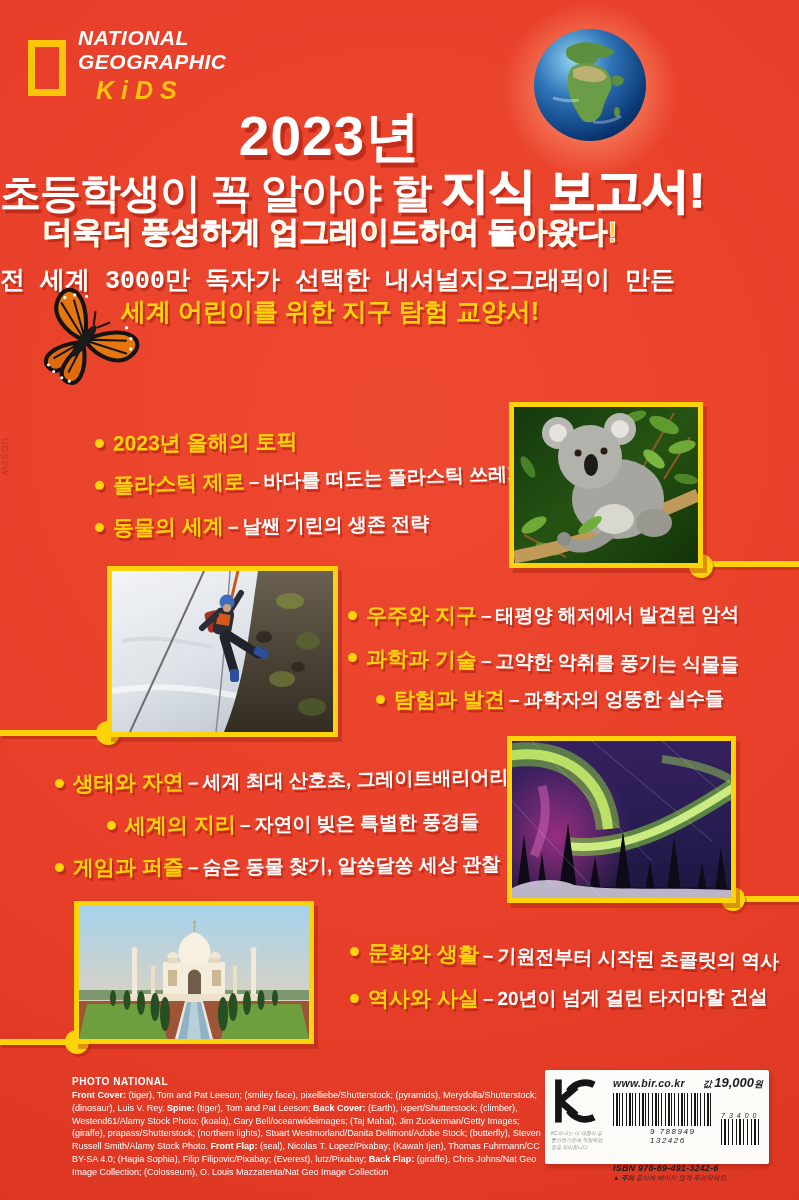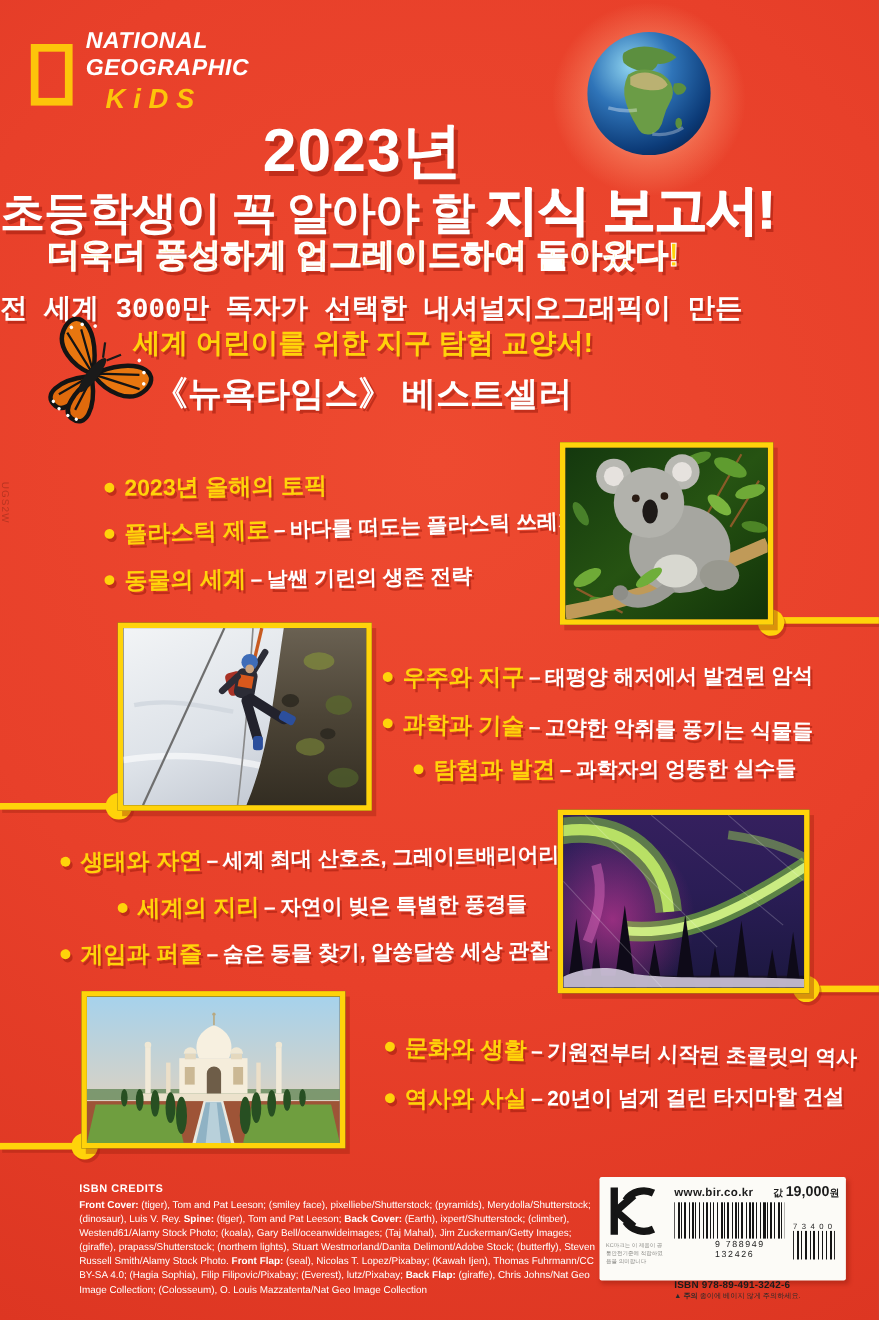--- a/index.html
+++ b/index.html
@@ -72,21 +72,21 @@
   .cdot{width:24px;height:24px;border-radius:50%;background:var(--yel);box-shadow:2px 3px 0 rgba(150,28,12,.35);}
 
   
   .credits{left:72px;top:1076px;width:478px;color:#fff;}
   .credits-h{font-weight:bold;font-size:10px;letter-spacing:.5px;margin-bottom:2px;}
   .credits-p{font-size:9px;line-height:1.42;}
   .credits-p b{font-weight:bold;}
 
   
   .salesbox{left:545px;top:1070px;width:224px;height:94px;background:#fcfbf7;border-radius:2px;
-            display:flex;padding:5px 6px;box-sizing:border-box;box-shadow:2px 3px 4px rgba(120,20,8,.35);}
+            display:flex;padding:5px 6px;box-sizing:border-box;box-shadow:2px 3px 4px rgba(120,20,8,.35);font-style:italic;}
   .kc-col{width:58px;flex:0 0 58px;}
   .kc-col svg{display:block;}
   .kc-note{font-size:5px;color:#8a8a86;line-height:1.35;margin-top:3px;width:54px;}
   .sales-col{flex:1;padding-left:4px;color:#1c1c1c;}
   .sales-top{display:flex;justify-content:space-between;align-items:baseline;}
   .website{font-weight:bold;font-size:10.5px;letter-spacing:.3px;}
   .price{font-weight:bold;font-size:9px;}
   .price .pv{font-size:13px;}
   .bc-row{display:flex;align-items:flex-end;margin-top:2px;}
   .bc-main{width:100px;}
@@ -135,21 +135,20 @@
       <path d="M20 70 q14 4 26 2" stroke="rgba(255,255,255,.35)" stroke-width="3" fill="none"></path>
       <path d="M60 94 q16 2 28 -6" stroke="rgba(255,255,255,.3)" stroke-width="3" fill="none"></path>
     </svg>
   </div>
 
   <div class="abs hl hl-year">2023년</div>
   <div class="abs hl hl-title"><span>초등학생이 꼭 알아야 할 </span><span class="big2">지식 보고서!</span></div>
   <div class="abs hl hl-sub">더욱더 풍성하게 업그레이드하여 돌아왔다!</div>
   <div class="abs hl hl-lead1">전 세계 3000만 독자가 선택한 내셔널지오그래픽이 만든</div>
   <div class="abs hl hl-lead2">세계 어린이를 위한 지구 탐험 교양서!</div>
-  <div class="abs hl hl-best">《뉴욕타임스》 베스트셀러</div>
 
   <div class="abs butterfly">
     <svg viewBox="0 0 110 105">
       <g transform="rotate(38 55 52)" stroke-linejoin="round">
         <path d="M52 46 C 30 10, 4 14, 10 36 C 14 52, 36 56, 52 52 Z" fill="#e8760f" stroke="#141414" stroke-width="4"></path>
         <path d="M58 46 C 80 10, 106 14, 100 36 C 96 52, 74 56, 58 52 Z" fill="#e8760f" stroke="#141414" stroke-width="4"></path>
         <path d="M52 56 C 34 74, 30 94, 46 94 C 58 94, 58 72, 54 58 Z" fill="#e06a0c" stroke="#141414" stroke-width="4"></path>
         <path d="M58 56 C 76 74, 80 94, 64 94 C 52 94, 52 72, 56 58 Z" fill="#e06a0c" stroke="#141414" stroke-width="4"></path>
         <g stroke="#141414" stroke-width="2">
           <path d="M52 48 L22 26 M52 50 L14 36 M54 54 L42 84 M56 54 L62 86 M58 48 L88 26 M58 50 L96 36" fill="none"></path>
@@ -380,21 +379,21 @@
           <ellipse cx="154" cy="101" rx="4.5" ry="14"></ellipse>
         <ellipse cx="144" cy="108" rx="5" ry="17"></ellipse>
       </g>
       <polygon points="106,95 124,95 134,133 96,133" fill="#e8e8e0"></polygon>
       <polygon points="108,96 122,96 131,133 99,133" fill="#8fb2c4"></polygon>
       <polygon points="112,96 118,96 122,133 108,133" fill="#b8d0da"></polygon>
     </svg>
   </div>
 
   <div class="abs credits">
-    <div class="credits-h">ISBN CREDITS</div>
+    <div class="credits-h">PHOTO NATIONAL</div>
     <div class="credits-p"><b>Front Cover: </b><span>(tiger), Tom and Pat Leeson; (smiley face), pixelliebe/Shutterstock; (pyramids), Merydolla/Shutterstock; (dinosaur), Luis V. Rey. </span><b>Spine: </b><span>(tiger), Tom and Pat Leeson; </span><b>Back Cover: </b><span>(Earth), ixpert/Shutterstock; (climber), Westend61/Alamy Stock Photo; (koala), Gary Bell/oceanwideimages; (Taj Mahal), Jim Zuckerman/Getty Images; (giraffe), prapass/Shutterstock; (northern lights), Stuart Westmorland/Danita Delimont/Adobe Stock; (butterfly), Steven Russell Smith/Alamy Stock Photo. </span><b>Front Flap: </b><span>(seal), Nicolas T. Lopez/Pixabay; (Kawah Ijen), Thomas Fuhrmann/CC BY-SA 4.0; (Hagia Sophia), Filip Filipovic/Pixabay; (Everest), lutz/Pixabay; </span><b>Back Flap: </b><span>(giraffe), Chris Johns/Nat Geo Image Collection; (Colosseum), O. Louis Mazzatenta/Nat Geo Image Collection</span></div>
   </div>
 
   <div class="abs salesbox">
     <div class="kc-col">
       <svg width="52" height="52" viewBox="0 0 70 70">
         <g stroke="#151515" stroke-width="9" fill="none">
           <path d="M10 6 V64"></path>
           <path d="M58 13 A27 27 0 0 0 24 22 M58 57 A27 27 0 0 1 24 48"></path>
           <path d="M12 35 L34 16 M12 35 L34 54"></path>

